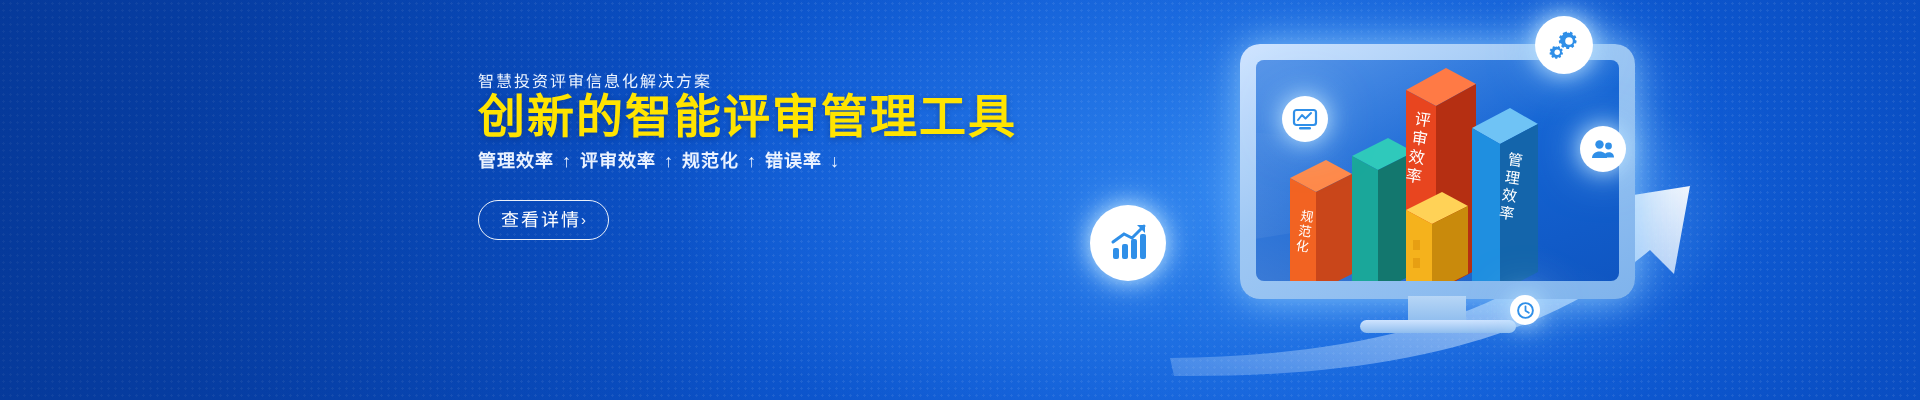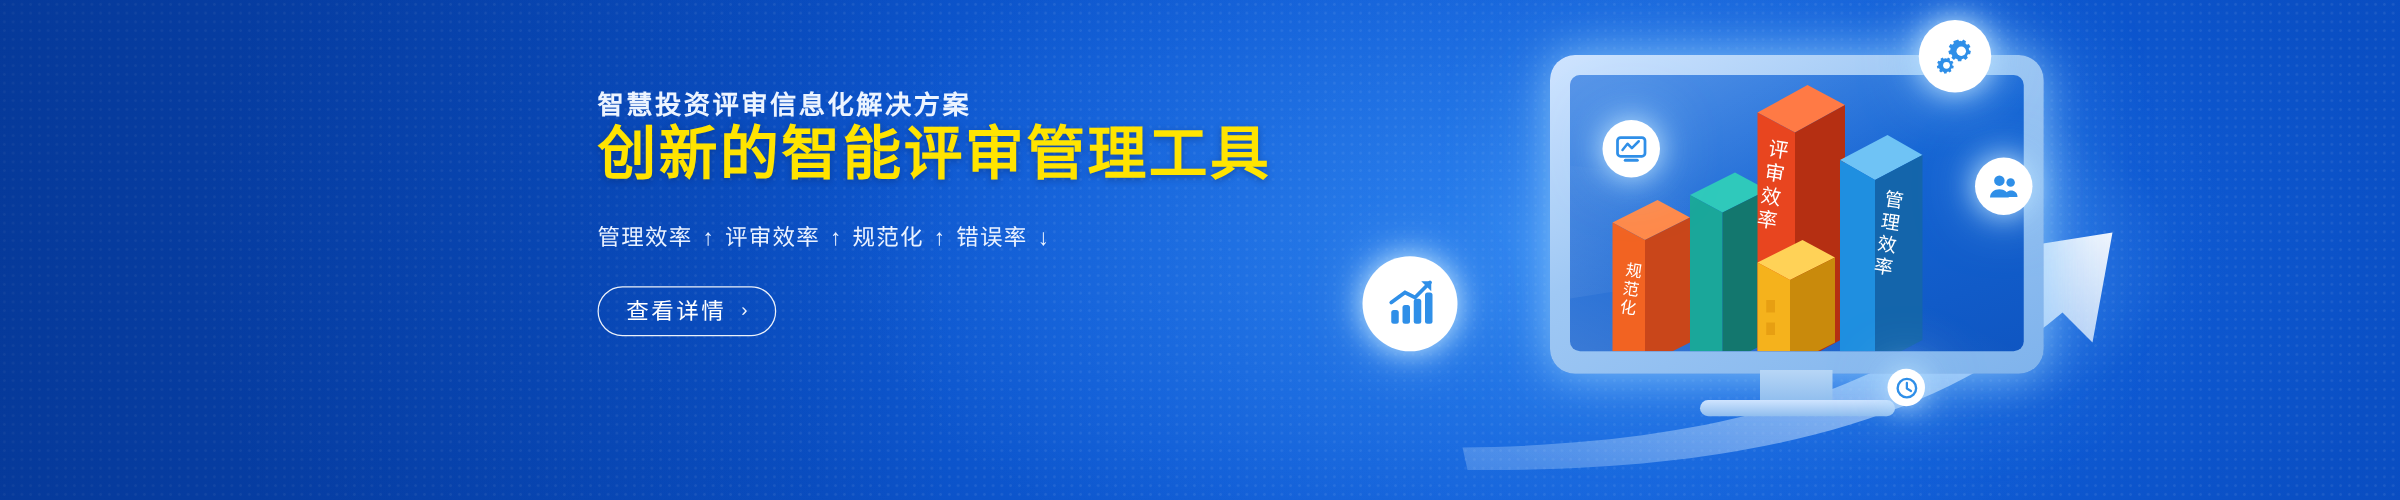--- a/index.html
+++ b/index.html
@@ -27,36 +27,36 @@
   }
   .leftshade{
     position:absolute; left:0; top:0; width:760px; height:400px;
     background:linear-gradient(90deg, rgba(4,42,120,.42) 0%, rgba(4,42,120,0) 100%);
     pointer-events:none;
   }
 
   
   .copy{ position:absolute; left:478px; top:72px; width:520px; }
   .eyebrow{
-    font-size:21px; color:#ecf4ff; letter-spacing:2px; line-height:1.2;
-    font-weight:700; white-space:nowrap;
+    font-size:16px; color:#ecf4ff; letter-spacing:2px; line-height:1.2;
+    font-weight:400; white-space:nowrap;
   }
   .headline{
     font-size:47px; font-weight:700; color:#ffe400; letter-spacing:2px;
     line-height:1.12; white-space:nowrap;
     text-shadow:0 2px 6px rgba(0,30,90,.35);
   }
   .sub{
-    margin-top:25px;
+    margin-top:2px;
     font-size:18px; color:#eaf2ff; letter-spacing:1px; white-space:nowrap;
-    font-weight:400;
+    font-weight:700;
   }
   .sub .arrow{ display:inline-block; padding:0 2px; font-size:18px; }
   .btn{
-    margin-top:28px; display:inline-flex; align-items:center; gap:12px;
+    margin-top:28px; display:inline-flex; align-items:center; 
     height:40px; padding:0 20px 0 22px;
     border:1.6px solid rgba(255,255,255,.92); border-radius:21px;
     color:#ffffff; font-size:18px; letter-spacing:2px; background:transparent;
     cursor:pointer; line-height:1;text-align:right;
   }
   .btn .chev{ font-size:15px; opacity:.95; }
 
   
   .art{ position:absolute; right:0; top:0; width:860px; height:400px; }
 

